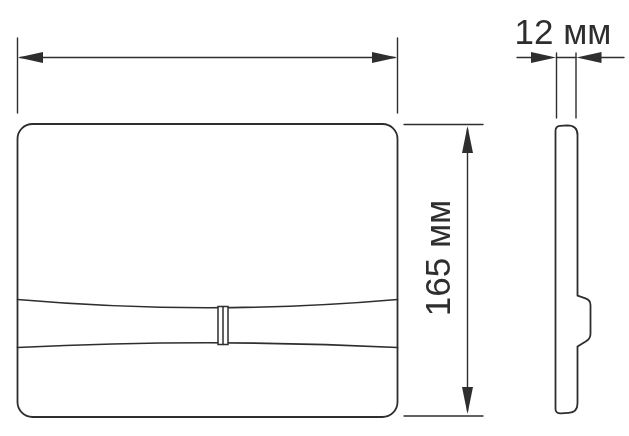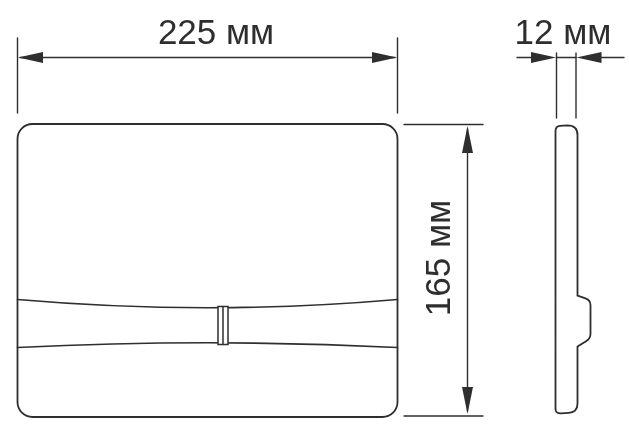--- a/index.html
+++ b/index.html
@@ -103,19 +103,18 @@
       <line x1="556.5" y1="53" x2="556.5" y2="118"></line>
       <line x1="576" y1="53" x2="576" y2="118"></line>
       <line x1="556.5" y1="57.5" x2="576" y2="57.5"></line>
       <line x1="517" y1="57.5" x2="534" y2="57.5"></line>
       <line x1="599" y1="57.5" x2="624" y2="57.5"></line>
       <polygon points="556,57.5 531,52 531,63" fill="currentColor" stroke="none"></polygon>
       <polygon points="576.5,57.5 601.5,52 601.5,63" fill="currentColor" stroke="none"></polygon>
     </g>
   </svg>
 
-  <div class="dim-label width">225 мм</div>
 
   <div class="dim-label thickness">12 мм</div>
 
   <div class="dim-label height">165 мм</div>
 
 </div>
 
 </body></html>

